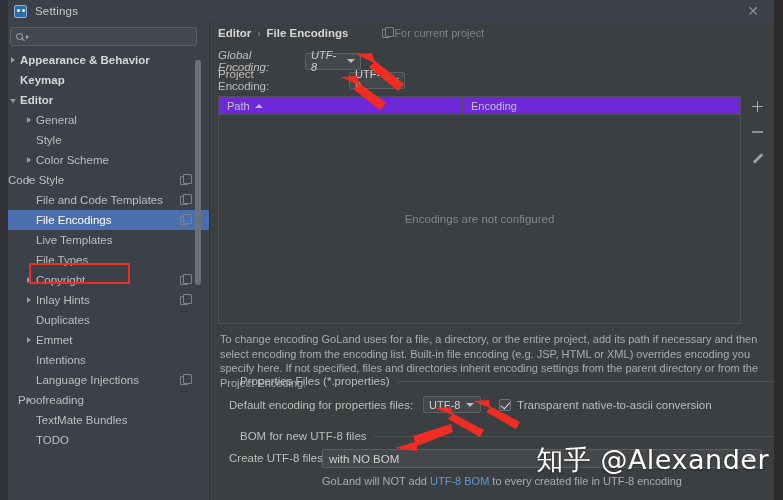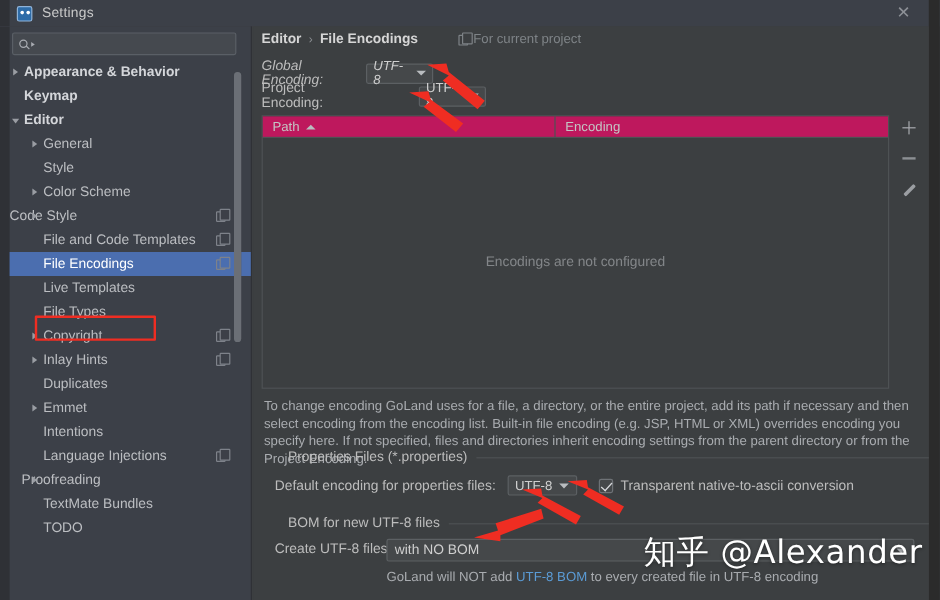--- a/index.html
+++ b/index.html
@@ -174,21 +174,21 @@
     border-left: 4px solid transparent; border-right: 4px solid transparent;
     border-top: 4px solid #b9bcbf;
   }
 
   
   .table-wrap {
     position: absolute; left: 7px; top: 74px; width: 523px; height: 228px;
     border: 1px solid #4e5254; background: #3c3f41;
   }
   .thead {
-    display: flex; height: 18px; background: #be185d;
+    display: flex; height: 18px; background: #6d28d9;
     border-bottom: 1px solid #4e5254; align-items: center;
     font-size: 11px; color: #c4c4c4;
   }
   .th-path { width: 244px; padding-left: 8px; display: flex; align-items: center; gap: 5px;
              border-right: 1px solid #4e5254; height: 18px; line-height: 18px; }
   .th-enc  { flex: 1; padding-left: 8px; height: 18px; line-height: 18px; }
   .sort-caret {
     width: 0; height: 0;
     border-left: 4px solid transparent; border-right: 4px solid transparent;
     border-bottom: 4px solid #b9bcbf;

